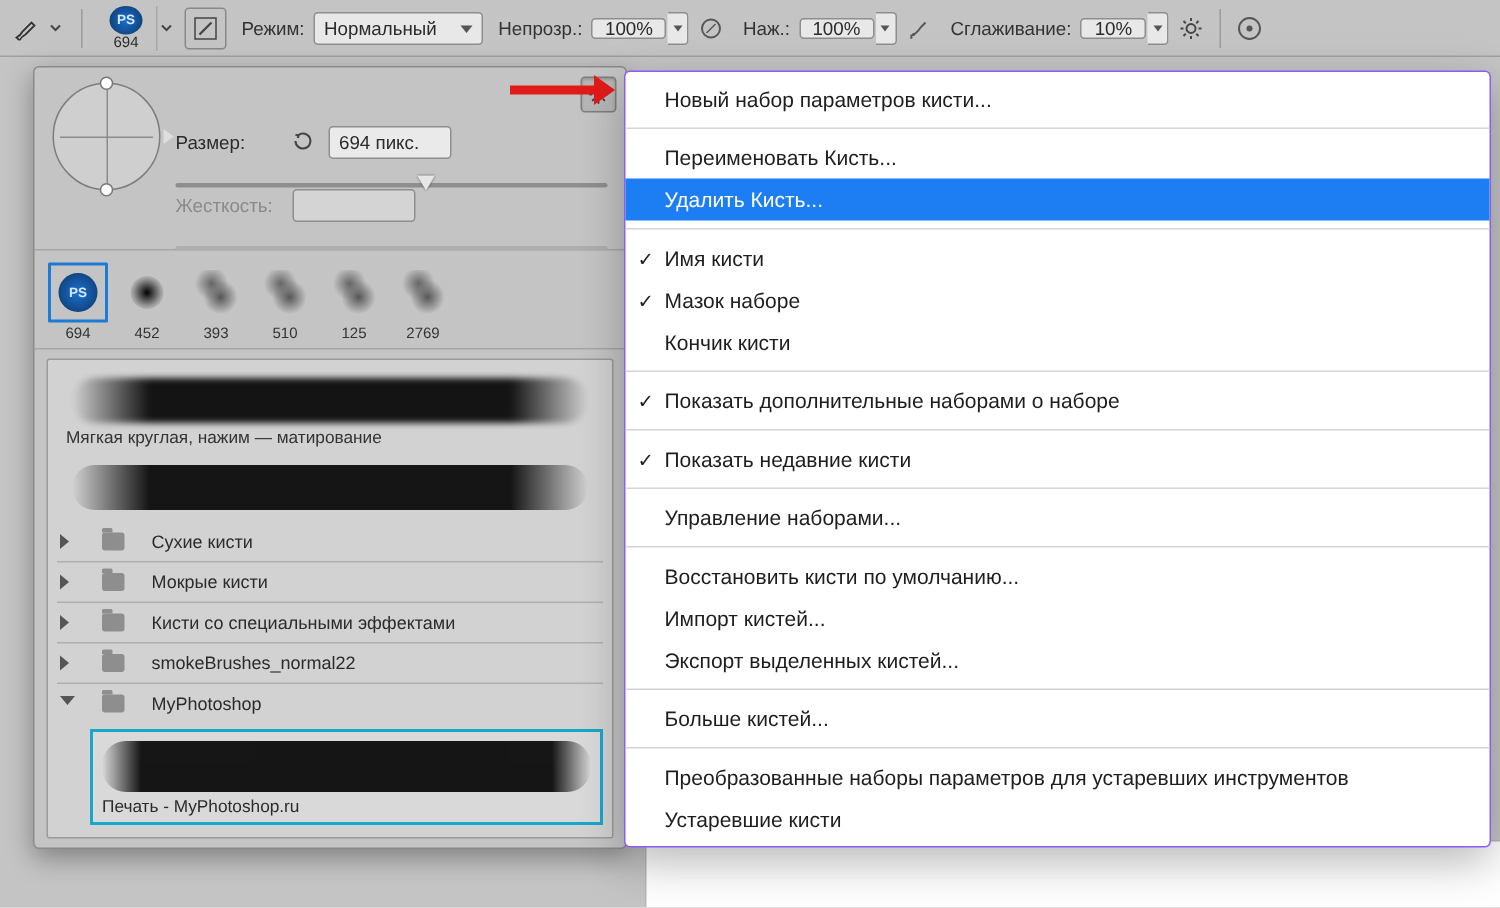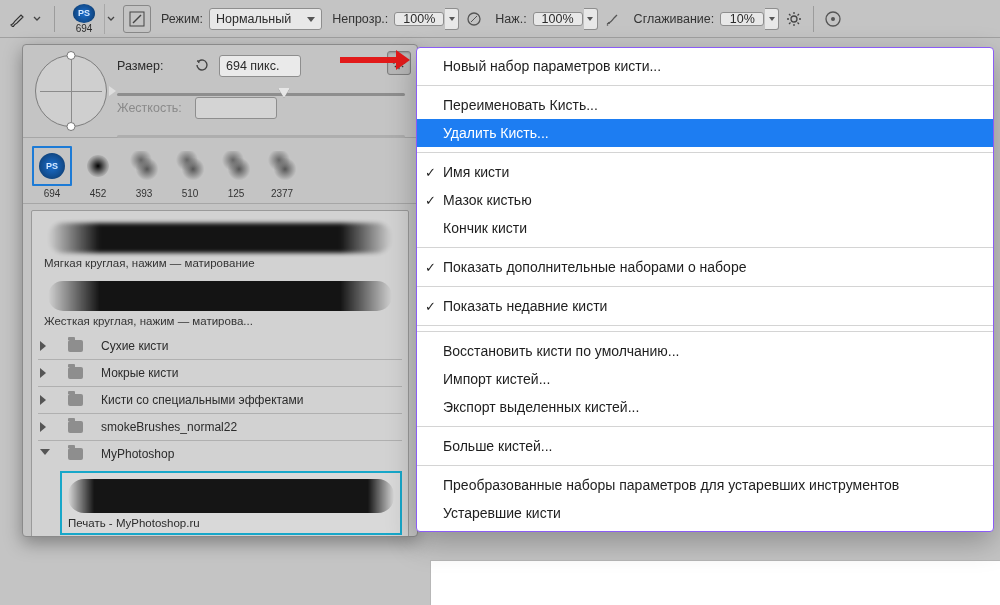--- a/index.html
+++ b/index.html
@@ -32,21 +32,21 @@
 
   
   .brush-panel { position:absolute; left:22px; top:44px; width:396px; background:#c4c4c4; border:1px solid #8a8a8a; border-radius:4px; box-shadow:0 6px 18px rgba(0,0,0,.35); }
   .brush-panel-top { display:flex; padding:10px 12px 8px 12px; gap:10px; align-items:flex-start; border-bottom:1px solid #a6a6a6; }
   .angle-widget { width:72px;height:72px;border:1px solid #7d7d7d;border-radius:50%;background:#cfcfcf;position:relative;flex:0 0 auto; }
   .angle-widget::before{content:"";position:absolute;left:50%;top:4px;bottom:4px;width:1px;background:#8b8b8b;}
   .angle-widget::after{content:"";position:absolute;top:50%;left:4px;right:4px;height:1px;background:#8b8b8b;}
   .angle-widget .h1,.angle-widget .h2{position:absolute;width:9px;height:9px;border-radius:50%;background:#fff;border:1px solid #777;left:50%;transform:translateX(-50%);}
   .angle-widget .h1{top:-5px;} .angle-widget .h2{bottom:-5px;}
   .angle-widget .arrow{position:absolute;right:-10px;top:50%;transform:translateY(-50%);border-left:7px solid #dedede;border-top:5px solid transparent;border-bottom:5px solid transparent;}
-  .params-col { flex:1; display:flex; flex-direction:column; gap:10px; }
+  .params-col { flex:1; display:flex; flex-direction:column; gap:10px;margin-top:29px; }
   .param-row { display:flex; align-items:center; gap:8px; }
   .param-row .plabel{ font-size:12.5px; color:#2b2b2b; width:70px; }
   .reset-ico { width:16px;height:16px; }
   .txt-input { height:22px;background:#eaeaea;border:1px solid #8e8e8e;border-radius:3px;padding:0 6px;font-size:12.5px;display:flex;align-items:center;min-width:82px; }
   .slider { position:relative; height:14px; flex:1; }
   .slider .track{position:absolute;left:0;right:0;top:6px;height:3px;background:#8e8e8e;border-radius:2px;}
   .slider .thumb{position:absolute;top:1px;width:0;height:0;border-left:6px solid transparent;border-right:6px solid transparent;border-top:10px solid #e6e6e6;filter:drop-shadow(0 0 0.6px #555);}
   .gear-btn { position:absolute; right:6px; top:6px; width:24px;height:24px;border:1px solid #7e7e7e;border-radius:3px;background:#b7b7b7;display:flex;align-items:center;justify-content:center; box-shadow:inset 0 1px 2px rgba(0,0,0,.2); }
 
   .brush-presets-bar{display:flex;gap:4px;padding:8px 8px 4px 8px;border-bottom:1px solid #a6a6a6;}
@@ -281,33 +281,32 @@
       <div class="preset">
         <div class="thumb-box">
           <div class="smoke"></div>
         </div>
         <span>125</span>
       </div>
       <div class="preset">
         <div class="thumb-box">
           <div class="smoke"></div>
         </div>
-        <span>2377</span>
+        <span>2769</span>
       </div>
     </div>
 
   <div class="brush-list">
     <div class="brush-list-inner">
       <div class="stroke-item">
         <div class="stroke-prev"></div>
         <span>Мягкая круглая, нажим — матирование</span>
       </div>
       <div class="stroke-item">
         <div class="stroke-prev hard"></div>
-        <span>Жесткая круглая, нажим — матирова...</span>
       </div>
       <div id="folders-container">
           <div class="folder-row">
             <span class="disclosure right"></span>
             <span class="folder-ico"></span>
             <span>Сухие кисти</span>
           </div>
           <div class="folder-row">
             <span class="disclosure right"></span>
             <span class="folder-ico"></span>
@@ -354,36 +353,39 @@
     <div class="menu-item highlight">
       <span>Удалить Кисть...</span>
     </div>
     <div class="menu-sep"></div>
     <div class="menu-item">
       <span class="check">✓</span>
       <span>Имя кисти</span>
     </div>
     <div class="menu-item">
       <span class="check">✓</span>
-      <span>Мазок кистью</span>
+      <span>Мазок наборе</span>
     </div>
     <div class="menu-item">
       <span>Кончик кисти</span>
     </div>
     <div class="menu-sep"></div>
     <div class="menu-item">
       <span class="check">✓</span>
       <span>Показать дополнительные наборами о наборе</span>
     </div>
     <div class="menu-sep"></div>
     <div class="menu-item">
       <span class="check">✓</span>
       <span>Показать недавние кисти</span>
     </div>
     <div class="menu-sep"></div>
+    <div class="menu-item">
+      <span>Управление наборами...</span>
+    </div>
     <div class="menu-sep"></div>
     <div class="menu-item">
       <span>Восстановить кисти по умолчанию...</span>
     </div>
     <div class="menu-item">
       <span>Импорт кистей...</span>
     </div>
     <div class="menu-item">
       <span>Экспорт выделенных кистей...</span>
     </div>

